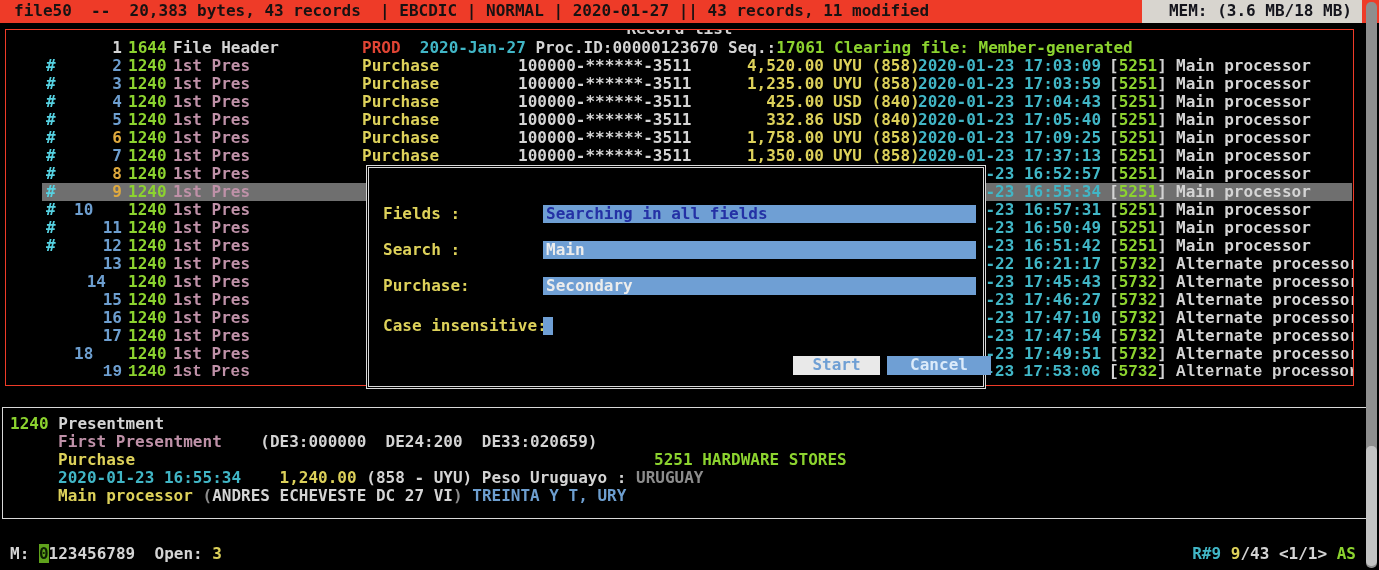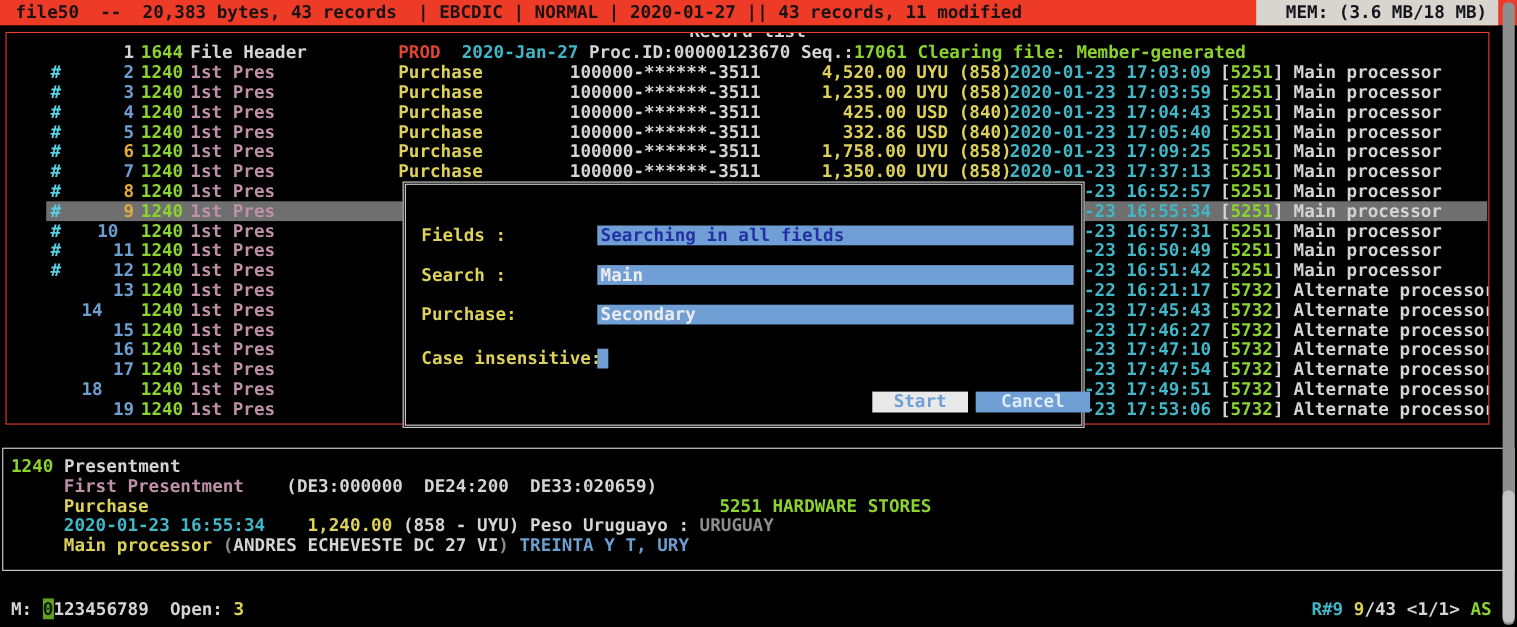--- a/index.html
+++ b/index.html
@@ -157,21 +157,21 @@
           <span class="cell c-cyan" style="left: 40px;">#</span>
           <span class="cell c-orange" style="left: 68px; width: 48px; text-align: right;">9</span>
           <span class="cell c-green" style="left: 122px;">1240</span>
           <span class="cell c-pink" style="left: 167px;">1st Pres</span>
           <span class="cell c-teal" style="left: 912px;">2020-01-23 16:55:34</span>
           <span class="cell" style="left: 1103px;"><span class="c-white">[</span><span class="c-green">5251</span><span class="c-white">]</span></span>
           <span class="cell c-white" style="left: 1170px;">Main processor</span>
         </div>
         <div class="rrow" style="top: 171px;">
           <span class="cell c-cyan" style="left: 40px;">#</span>
-          <span class="cell c-blue" style="left: 68px; width: 48px; text-align: center;">10</span>
+          <span class="cell c-blue" style="left: 68px; width: 48px; text-align: left;">10</span>
           <span class="cell c-green" style="left: 122px;">1240</span>
           <span class="cell c-pink" style="left: 167px;">1st Pres</span>
           <span class="cell c-teal" style="left: 912px;">2020-01-23 16:57:31</span>
           <span class="cell" style="left: 1103px;"><span class="c-white">[</span><span class="c-green">5251</span><span class="c-white">]</span></span>
           <span class="cell c-white" style="left: 1170px;">Main processor</span>
         </div>
         <div class="rrow" style="top: 189px;">
           <span class="cell c-cyan" style="left: 40px;">#</span>
           <span class="cell c-blue" style="left: 68px; width: 48px; text-align: right;">11</span>
           <span class="cell c-green" style="left: 122px;">1240</span>
@@ -191,21 +191,21 @@
         </div>
         <div class="rrow" style="top: 225px;">
           <span class="cell c-blue" style="left: 68px; width: 48px; text-align: right;">13</span>
           <span class="cell c-green" style="left: 122px;">1240</span>
           <span class="cell c-pink" style="left: 167px;">1st Pres</span>
           <span class="cell c-teal" style="left: 912px;">2020-01-22 16:21:17</span>
           <span class="cell" style="left: 1103px;"><span class="c-white">[</span><span class="c-green">5732</span><span class="c-white">]</span></span>
           <span class="cell c-white" style="left: 1170px;">Alternate processor</span>
         </div>
         <div class="rrow" style="top: 243px;">
-          <span class="cell c-blue" style="left: 68px; width: 48px; ">14</span>
+          <span class="cell c-blue" style="left: 52px; width: 48px; text-align: right;">14</span>
           <span class="cell c-green" style="left: 122px;">1240</span>
           <span class="cell c-pink" style="left: 167px;">1st Pres</span>
           <span class="cell c-teal" style="left: 912px;">2020-01-23 17:45:43</span>
           <span class="cell" style="left: 1103px;"><span class="c-white">[</span><span class="c-green">5732</span><span class="c-white">]</span></span>
           <span class="cell c-white" style="left: 1170px;">Alternate processor</span>
         </div>
         <div class="rrow" style="top: 261px;">
           <span class="cell c-blue" style="left: 68px; width: 48px; text-align: right;">15</span>
           <span class="cell c-green" style="left: 122px;">1240</span>
           <span class="cell c-pink" style="left: 167px;">1st Pres</span>
@@ -230,21 +230,21 @@
           <span class="cell c-white" style="left: 1170px;">Alternate processor</span>
         </div>
         <div class="rrow" style="top: 315px;">
           <span class="cell c-blue" style="left: 68px; width: 48px; text-align: left;">18</span>
           <span class="cell c-green" style="left: 122px;">1240</span>
           <span class="cell c-pink" style="left: 167px;">1st Pres</span>
           <span class="cell c-teal" style="left: 912px;">2020-01-23 17:49:51</span>
           <span class="cell" style="left: 1103px;"><span class="c-white">[</span><span class="c-green">5732</span><span class="c-white">]</span></span>
           <span class="cell c-white" style="left: 1170px;">Alternate processor</span>
         </div>
-        <div class="rrow" style="top: 333px;">
+        <div class="rrow" style="top: 333px; font-family: Liberation Mono, monospace;">
           <span class="cell c-blue" style="left: 68px; width: 48px; text-align: right;">19</span>
           <span class="cell c-green" style="left: 122px;">1240</span>
           <span class="cell c-pink" style="left: 167px;">1st Pres</span>
           <span class="cell c-teal" style="left: 912px;">2020-01-23 17:53:06</span>
           <span class="cell" style="left: 1103px;"><span class="c-white">[</span><span class="c-green">5732</span><span class="c-white">]</span></span>
           <span class="cell c-white" style="left: 1170px;">Alternate processor</span>
         </div>
       </div>
   </div>
 

